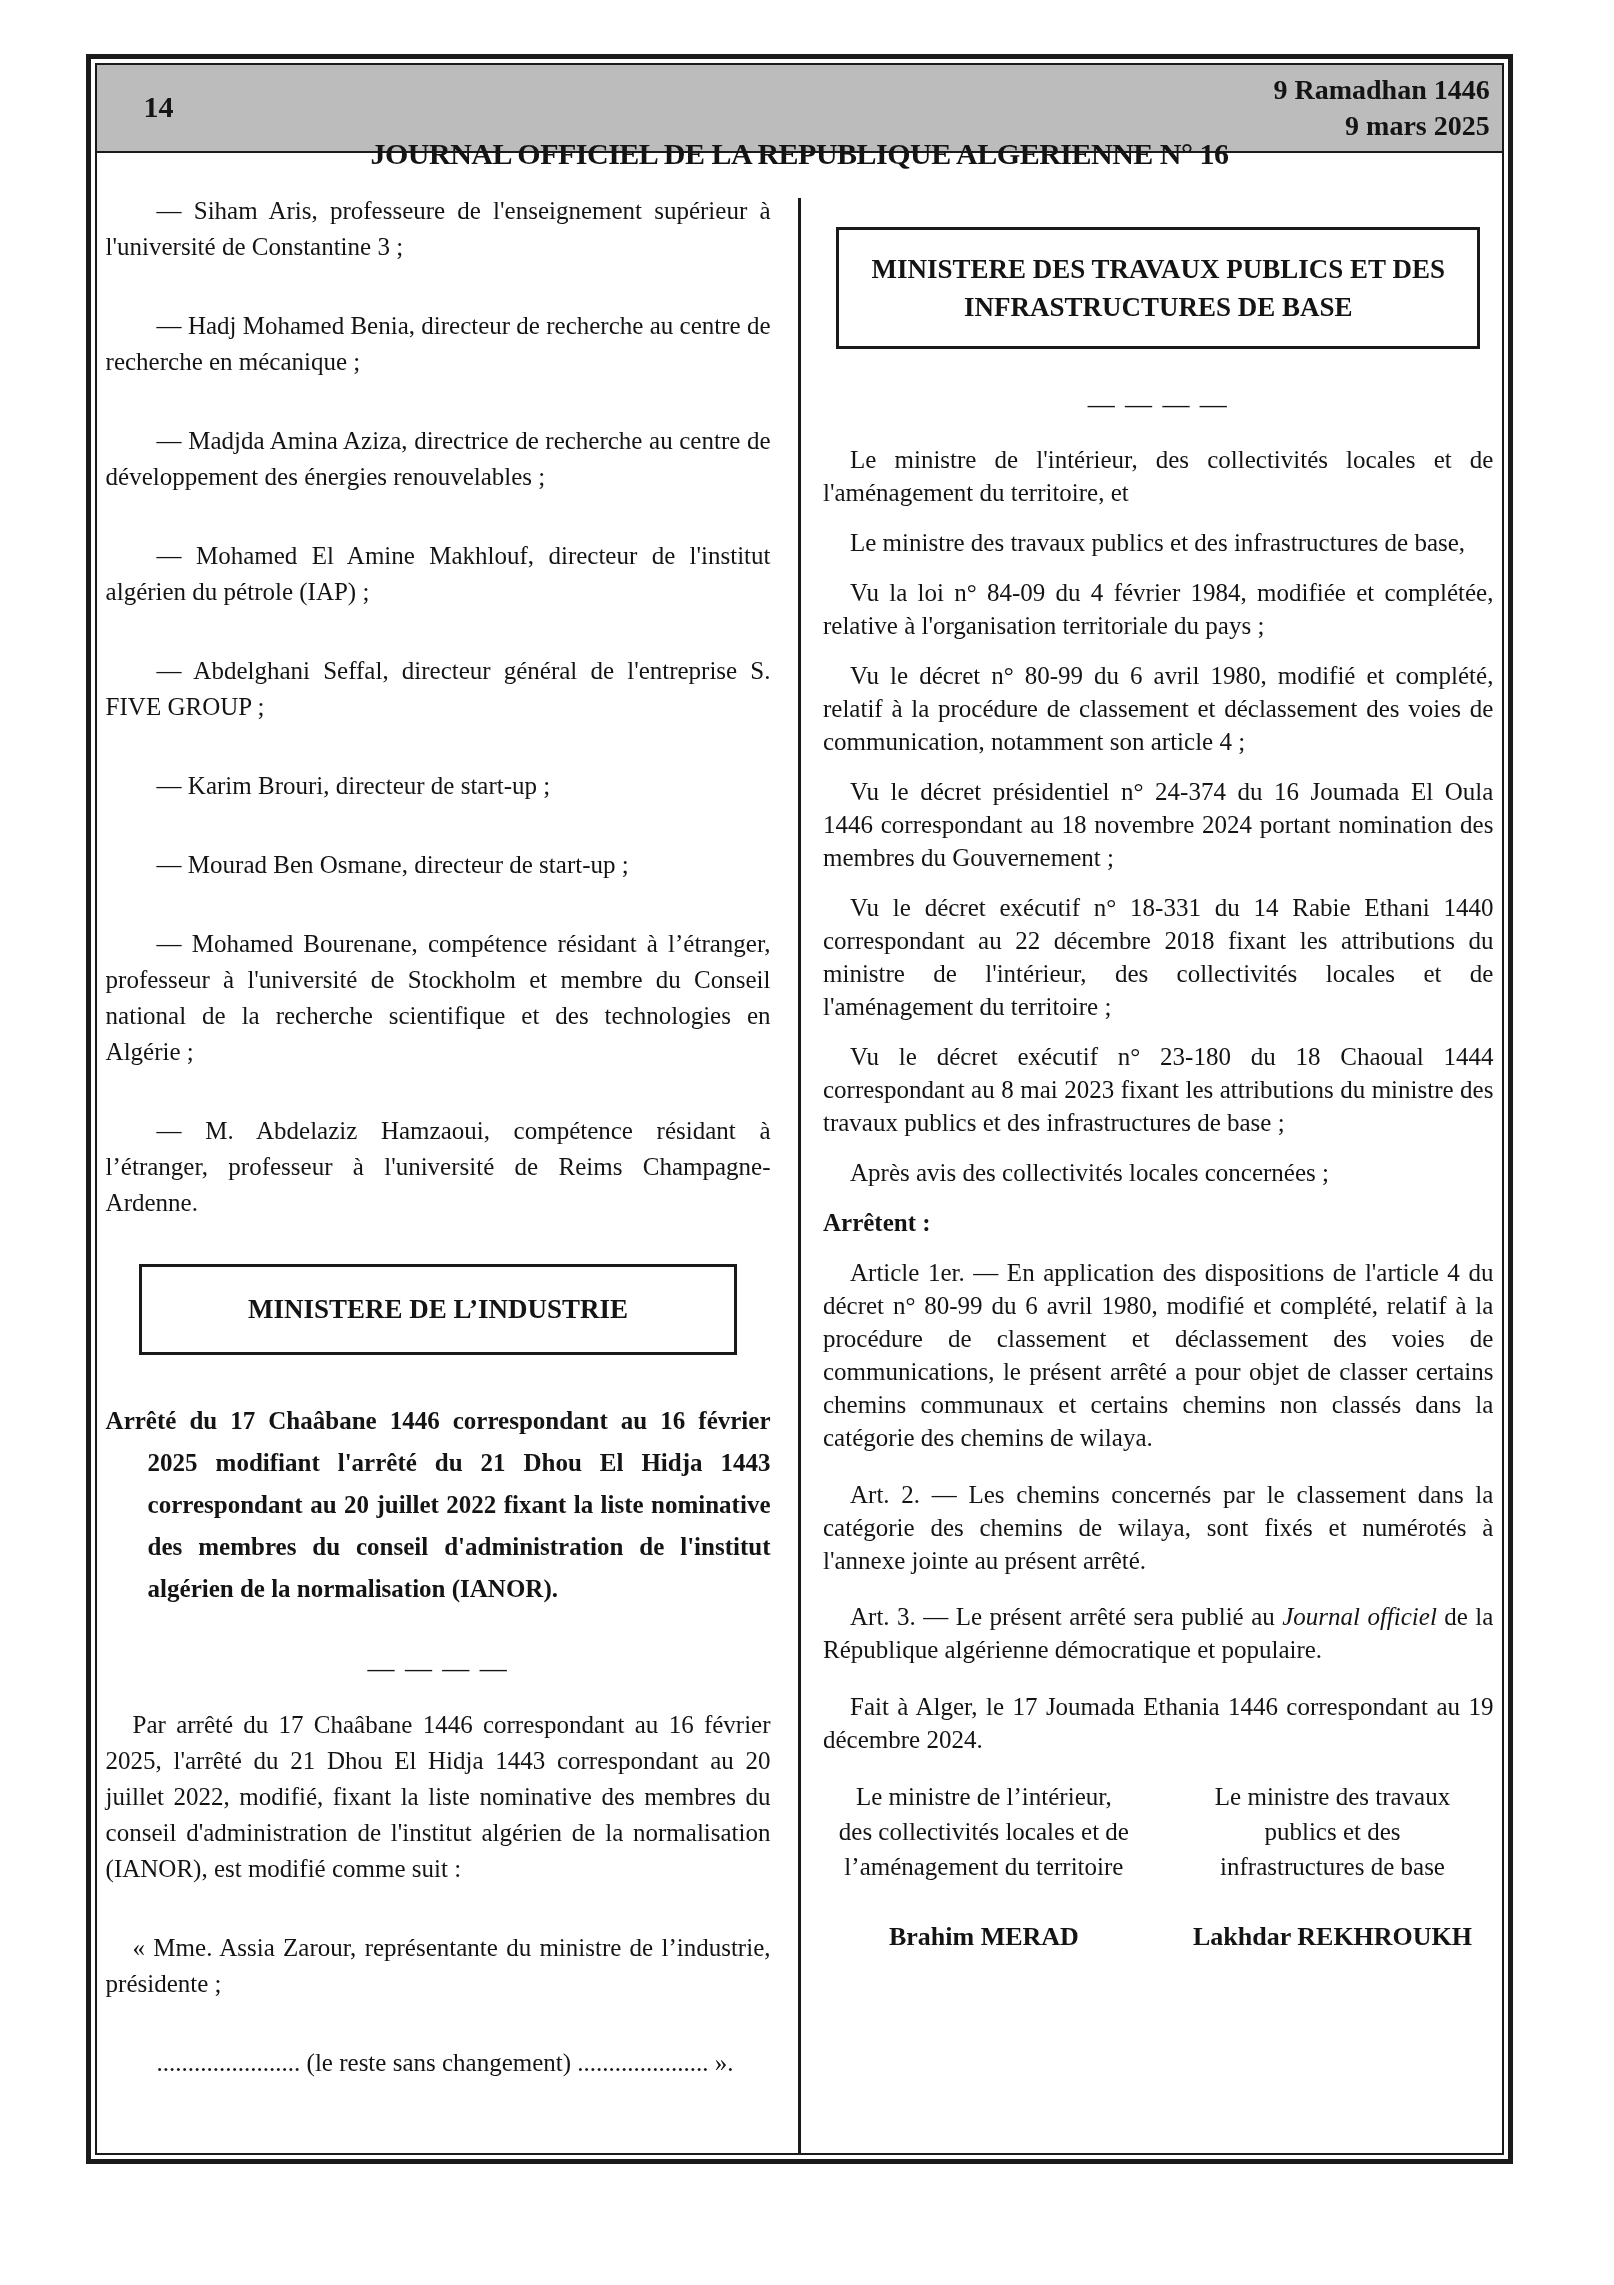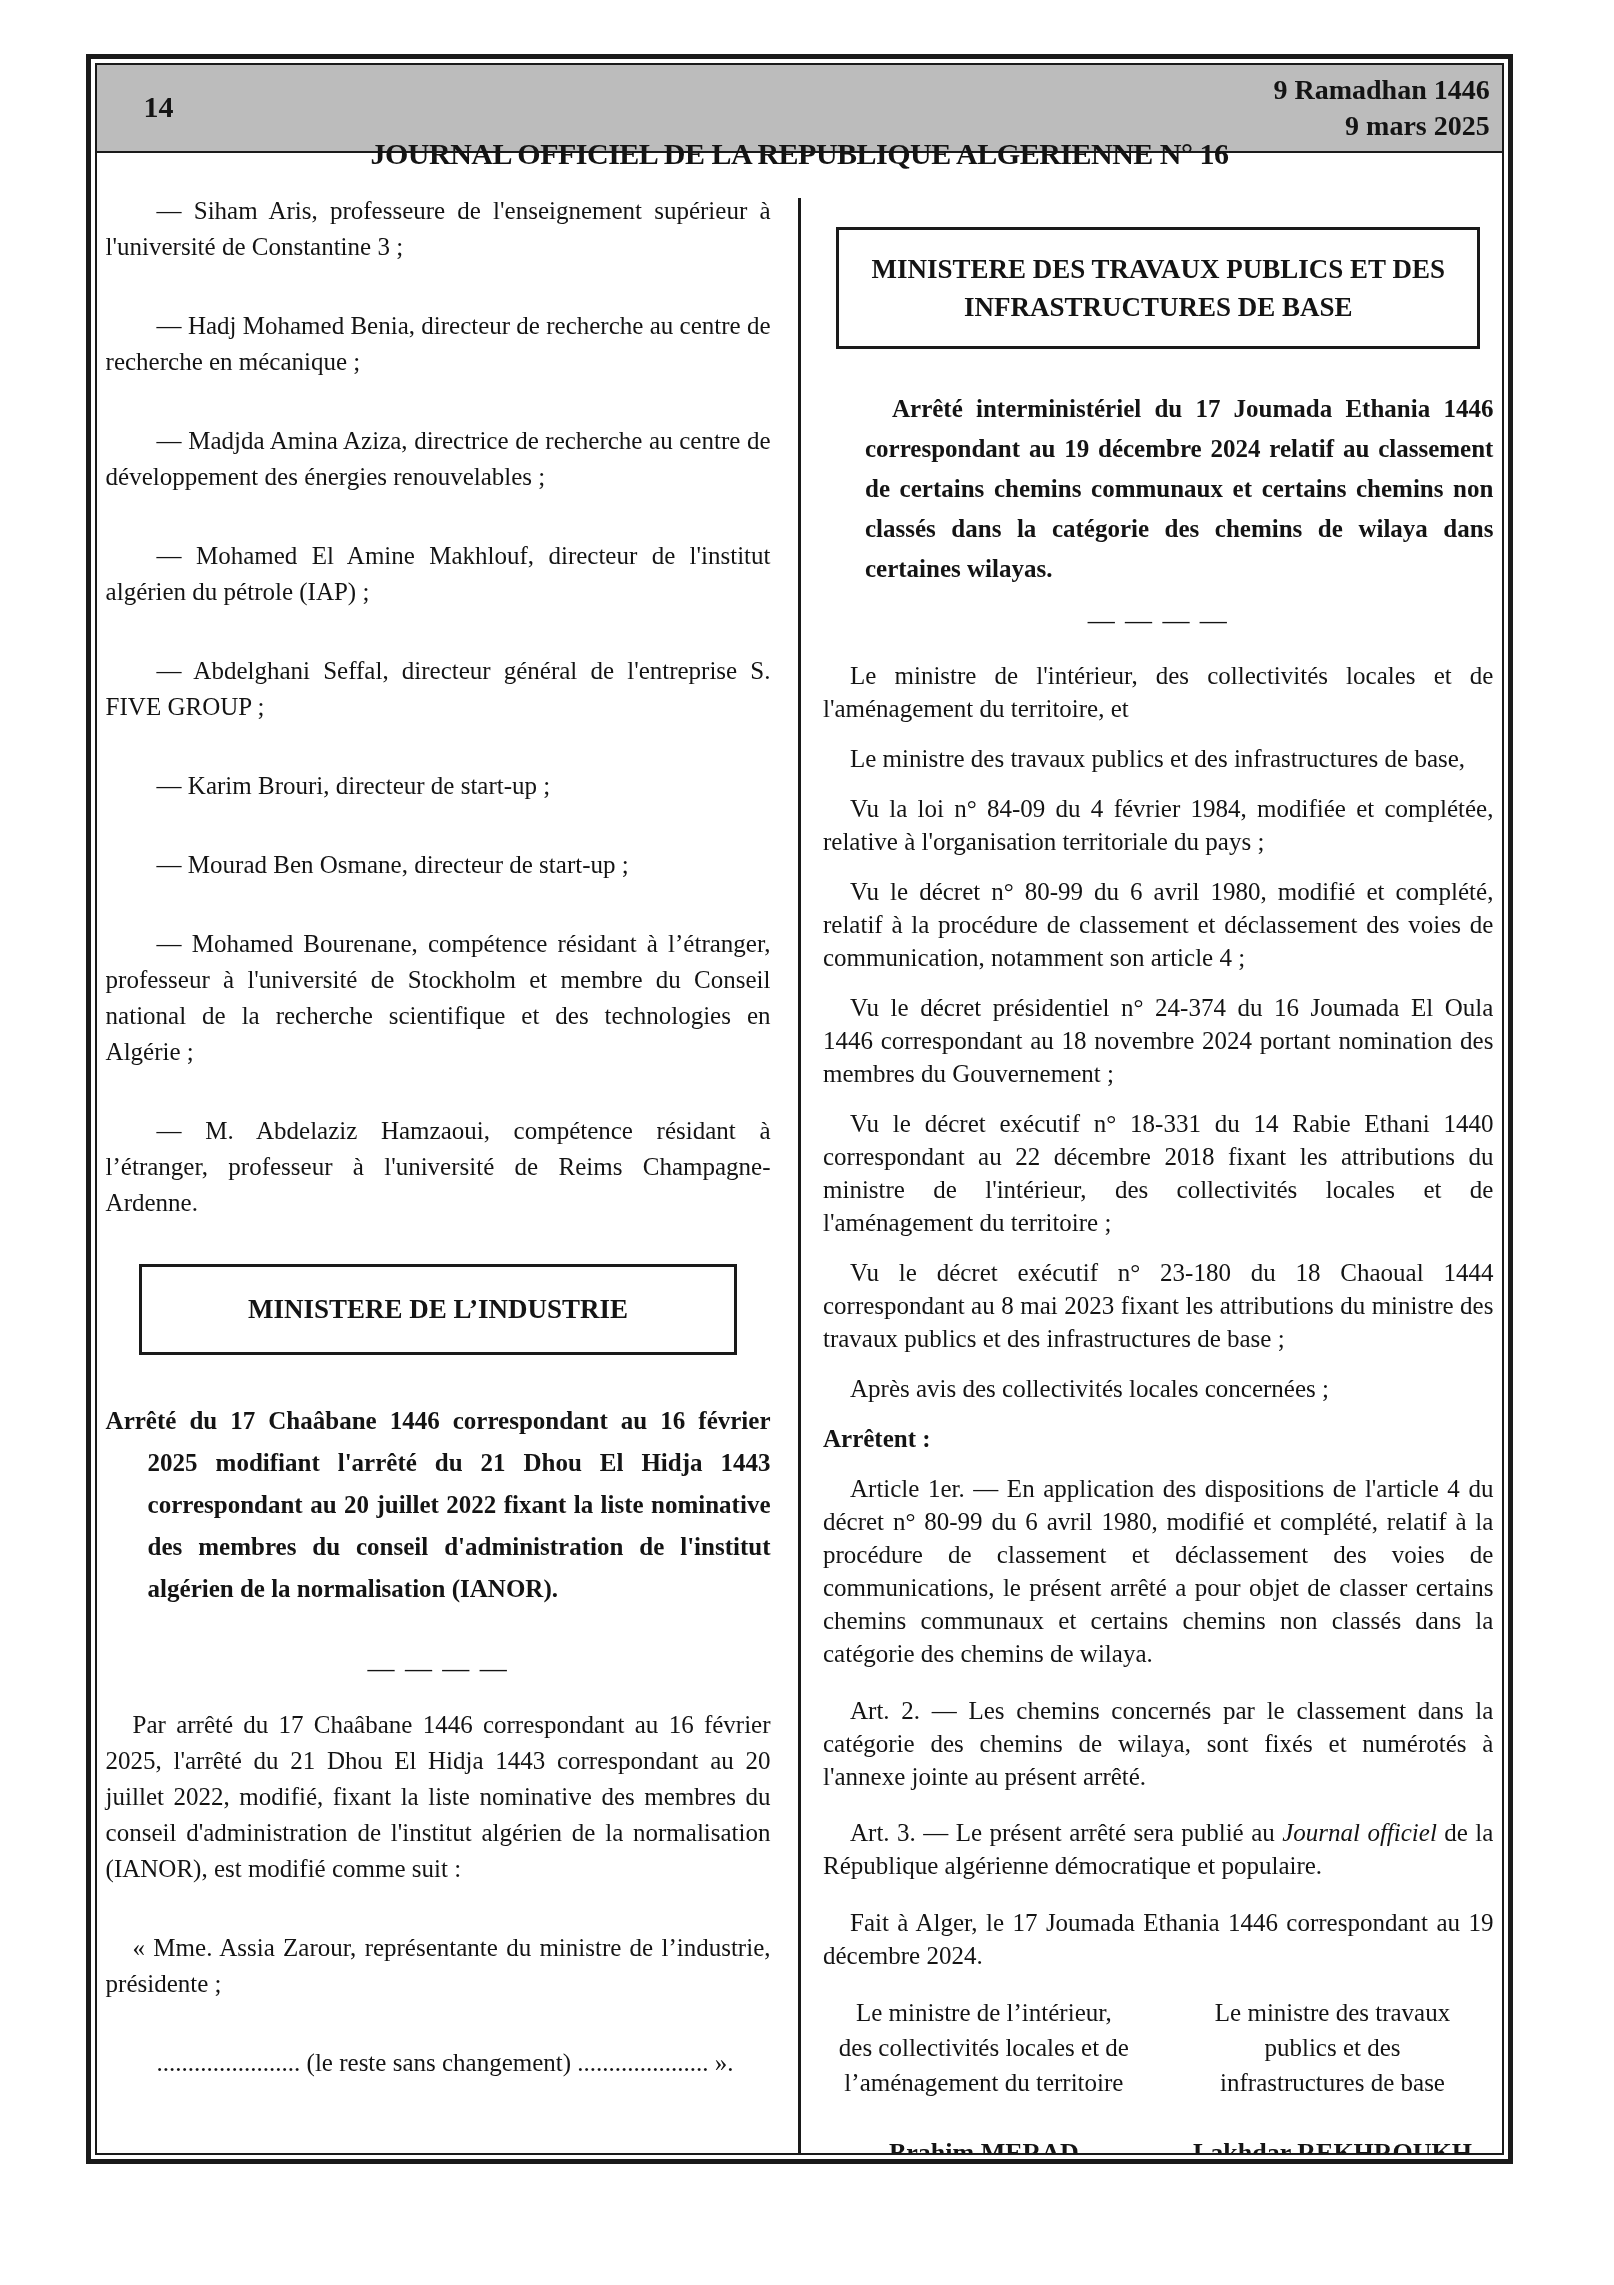--- a/index.html
+++ b/index.html
@@ -182,21 +182,20 @@
         <div class="dash-separator">— — — —</div>
 
         <p class="plain">Par arrêté du 17 Chaâbane 1446 correspondant au 16 février 2025, l'arrêté du 21 Dhou El Hidja 1443 correspondant au 20 juillet 2022, modifié, fixant la liste nominative des membres du conseil d'administration de l'institut algérien de la normalisation (IANOR), est modifié comme suit :</p>
         <p class="plain">« Mme. Assia Zarour, représentante du ministre de l’industrie, présidente ;</p>
         <p class="ellipsis-line">....................... (le reste sans changement) ..................... ».</p>
       </div>
 
       <div class="col col-right">
         <div class="ministry-box box-right">MINISTERE DES TRAVAUX PUBLICS ET DES INFRASTRUCTURES DE BASE</div>
 
-        <p class="decree-title">Arrêté interministériel du 17 Joumada Ethania 1446 correspondant au 19 décembre 2024 relatif au classement de certains chemins communaux et certains chemins non classés dans la catégorie des chemins de wilaya dans certaines wilayas.</p>
         <div class="dash-separator">— — — —</div>
 
         <p>Le ministre de l'intérieur, des collectivités locales et de l'aménagement du territoire, et</p>
         <p>Le ministre des travaux publics et des infrastructures de base,</p>
         <p>Vu la loi n° 84-09 du 4 février 1984, modifiée et complétée, relative à l'organisation territoriale du pays ;</p>
         <p>Vu le décret n° 80-99 du 6 avril 1980, modifié et complété, relatif à la procédure de classement et déclassement des voies de communication, notamment son article 4 ;</p>
         <p>Vu le décret présidentiel n° 24-374 du 16 Joumada El Oula 1446 correspondant au 18 novembre 2024 portant nomination des membres du Gouvernement ;</p>
         <p>Vu le décret exécutif n° 18-331 du 14 Rabie Ethani 1440 correspondant au 22 décembre 2018 fixant les attributions du ministre de l'intérieur, des collectivités locales et de l'aménagement du territoire ;</p>
         <p>Vu le décret exécutif n° 23-180 du 18 Chaoual 1444 correspondant au 8 mai 2023 fixant les attributions du ministre des travaux publics et des infrastructures de base ;</p>
         <p>Après avis des collectivités locales concernées ;</p>

